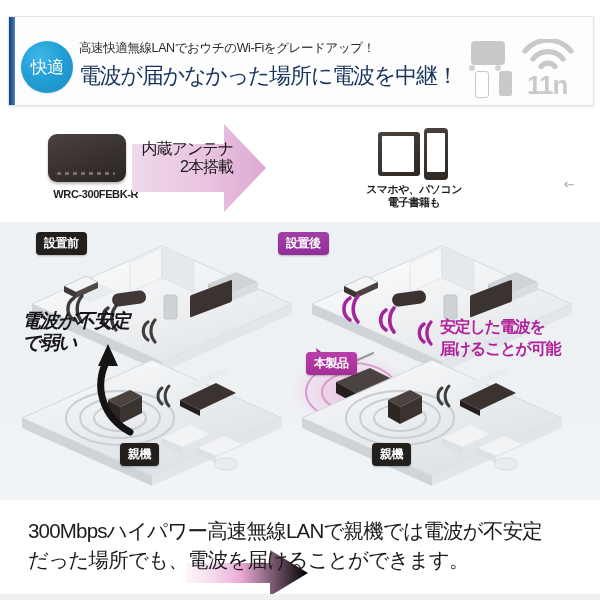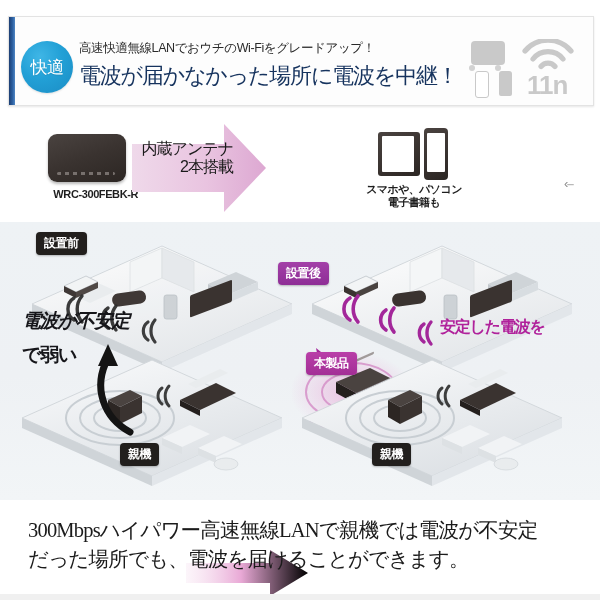--- a/index.html
+++ b/index.html
@@ -110,21 +110,21 @@
   .note{position:absolute;font-weight:bold;line-height:1.16;letter-spacing:-1.2px;white-space:nowrap;}
   .note-dark{color:#16161a;font-size:19px;}
   .note-magenta{color:#b0219b;font-size:16px;}
 
   .floor{position:absolute;}
   .mid-arrow{position:absolute;left:186px;top:328px;width:122px;height:46px;}
 
   
   .caption{
     position:absolute;left:28px;top:516px;width:560px;
-    font-size:20.5px;color:#1b1b1b;line-height:1.42;letter-spacing:-.8px;font-family:Liberation Serif, serif;
+    font-size:20.5px;color:#1b1b1b;line-height:1.42;letter-spacing:-.8px;
   }
   .footer-rule{position:absolute;left:0;top:594px;width:600px;height:6px;background:#f0f0f0;}
 </style>
 </head>
 <body>
 
 <div id="page">
 
   <div class="banner">
     <div class="banner-accent"></div>
@@ -266,21 +266,21 @@
         <path d="M150 172 A10 10 0 0 1 150 156"></path>
         <path d="M157 174 A15 15 0 0 1 157 154"></path>
       </g>
 
       <path d="M118 200 C92 186 80 156 96 126" fill="none" stroke="#141414" stroke-width="7" stroke-linecap="round"></path>
       <path d="M96 112 L106 134 L86 134 Z" fill="#141414"></path>
     </svg>
 
     <div class="pill pill-dark" style="left:36px;top:10px;">設置前</div>
     <div class="note note-dark" style="left:22px;top:88px;font-style:italic;">電波が不安定</div>
-    <div class="note note-dark" style="left:22px;top:122px;">で弱い</div>
+    <div class="note note-dark" style="left:22px;top:110px;font-style:italic;">で弱い</div>
     <div class="pill pill-dark" style="left:120px;top:221px;">親機</div>
 
     <svg class="mid-arrow" viewBox="0 0 122 46">
       <defs>
         <linearGradient id="midg" x1="0" y1="0" x2="1" y2="0">
           <stop offset="0%" stop-color="#f6e3f1" stop-opacity="0.35"></stop>
           <stop offset="45%" stop-color="#e9a9d6"></stop>
           <stop offset="100%" stop-color="#d martin"></stop>
           <stop offset="100%" stop-color="#cf4fa8"></stop>
         </linearGradient>
@@ -377,23 +377,24 @@
         <path d="M186 216 L212 204 L230 212 L204 224 Z" fill="#f1f3f5"></path>
         <path d="M186 216 L204 224 L204 231 L186 223 Z" fill="#dde1e4"></path>
         <ellipse cx="214" cy="232" rx="12" ry="6" fill="#e9ecee" stroke="#d3d8dc" stroke-width=".8"></ellipse>
       </g>
       <g stroke="#2b2b2b" fill="none" stroke-width="3" stroke-linecap="round" opacity=".9">
         <path d="M150 172 A10 10 0 0 1 150 156"></path>
         <path d="M157 174 A15 15 0 0 1 157 154"></path>
       </g>
     </svg>
 
-    <div class="pill pill-purple" style="left:278px;top:10px;margin-top:30px;">設置後</div>
+    <div class="pill pill-purple" style="left:278px;top:10px;">設置後</div>
     <div class="pill pill-magenta" style="left:306px;top:130px;">本製品</div>
     <div class="note note-magenta" style="left:440px;top:96px;">安定した電波を</div>
+    <div class="note note-magenta" style="left:440px;top:118px;">届けることが可能</div>
     <div class="pill pill-dark" style="left:372px;top:221px;">親機</div>
   </div>
 
   <div class="caption">
     <div>300Mbpsハイパワー高速無線LANで親機では電波が不安定</div>
     <div>だった場所でも、電波を届けることができます。</div>
   </div>
 
   <div class="footer-rule"></div>
 </div>

